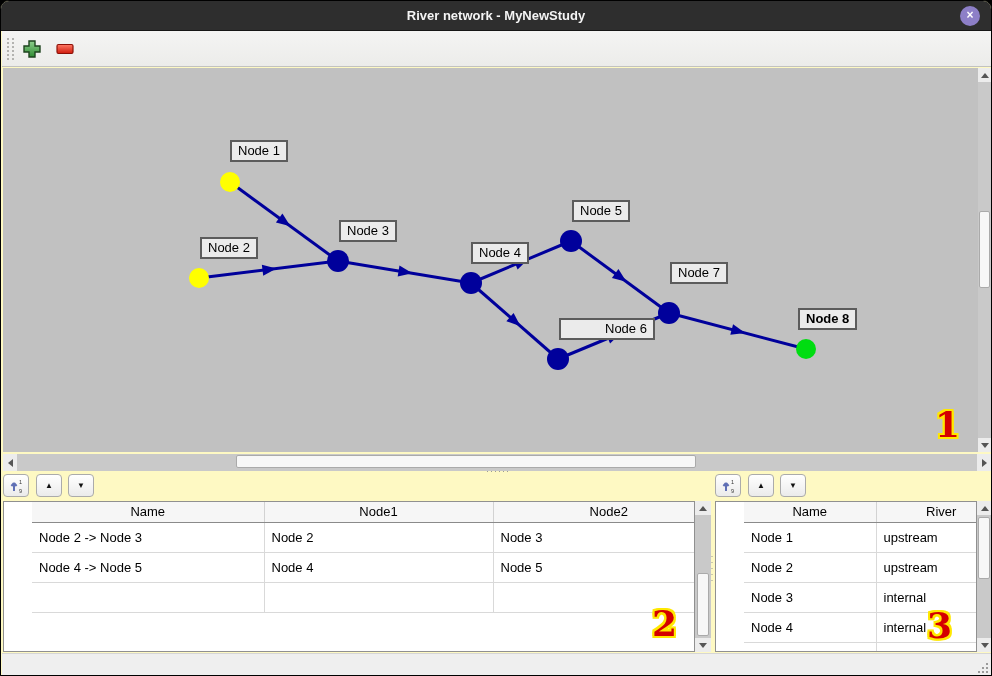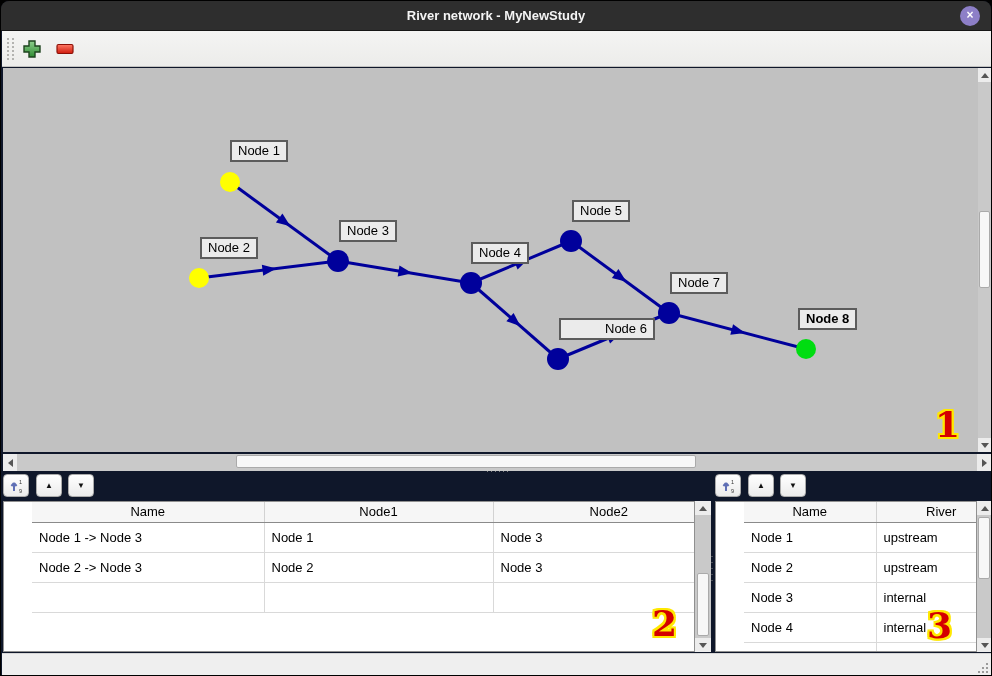--- a/index.html
+++ b/index.html
@@ -1,17 +1,17 @@
 <!DOCTYPE html>
 <html><head>
 <meta charset="utf-8">
 <style>
   * { margin:0; padding:0; box-sizing:border-box; }
   html,body { width:992px; height:676px; background:#000; font-family:"Liberation Sans","DejaVu Sans",sans-serif; }
-  #window { position:relative; width:992px; height:676px; background:#0f172a; border:1px solid #000;
+  #window { position:relative; width:992px; height:676px; background:#fef9c3; border:1px solid #000;
             border-radius:9px 9px 0 0; overflow:hidden; }
 
   
   #titlebar { position:absolute; left:0; top:0; width:100%; height:30px; background:#2e2e2e;
               border-bottom:1px solid #161616; }
   #title { position:absolute; left:0; right:0; top:0; height:30px; line-height:30px; text-align:center;
            color:#f4f4f4; font-size:13px; font-weight:bold; }
   #close-btn { position:absolute; right:11px; top:5px; width:20px; height:20px; border-radius:50%;
                background:#8d7fc7; color:#fff; font-size:12px; font-weight:bold; text-align:center;
                line-height:19px; cursor:default; }
@@ -141,21 +141,21 @@
         <circle cx="666" cy="245" r="11" fill="#00009b"></circle>
         <circle cx="803" cy="281" r="10" fill="#00dd11"></circle>
       </svg>
     <div id="labels-layer">
         <div class="node-label" style="left: 227px; top: 72px;">Node 1</div>
         <div class="node-label" style="left: 197px; top: 169px;">Node 2</div>
         <div class="node-label" style="left: 336px; top: 152px;">Node 3</div>
         <div class="node-label" style="left: 468px; top: 174px;">Node 4</div>
         <div class="node-label" style="left: 569px; top: 132px;">Node 5</div>
         <div class="node-label" style="left: 556px; top: 250px; padding-left: 44px;">Node 6</div>
-        <div class="node-label" style="left: 667px; top: 204px;">Node 7</div>
+        <div class="node-label" style="left: 667px; top: 194px;">Node 7</div>
         <div class="node-label" style="left: 795px; top: 240px; font-weight: bold;">Node 8</div>
       </div>
   </div>
 
   <div class="sb-track" id="canvas-vscroll">
     <div class="sb-btn" style="left:0;top:0;width:14px;height:14px;">
         <span class="tri tri-up"></span>
       </div>
     <div class="sb-thumb" style="left:1px;top:143px;width:11px;height:77px;"></div>
     <div class="sb-btn" style="left:0;bottom:0;width:14px;height:14px;">
@@ -212,28 +212,28 @@
         </colgroup>
         <thead>
           <tr>
             <th>Name</th>
             <th>Node1</th>
             <th>Node2</th>
           </tr>
         </thead>
         <tbody>
           <tr>
-            <td>Node 1 -&gt; Node 3</td>
-            <td>Node 1</td>
-            <td>Node 3</td>
-          </tr>
-          <tr>
             <td>Node 2 -&gt; Node 3</td>
             <td>Node 2</td>
             <td>Node 3</td>
+          </tr>
+          <tr>
+            <td>Node 4 -&gt; Node 5</td>
+            <td>Node 4</td>
+            <td>Node 5</td>
           </tr>
           <tr>
             <td></td>
             <td></td>
             <td></td>
           </tr>
         </tbody>
       </table>
     </div>
   <div class="sb-track" style="left:694px;top:500px;width:16px;height:151px;">

